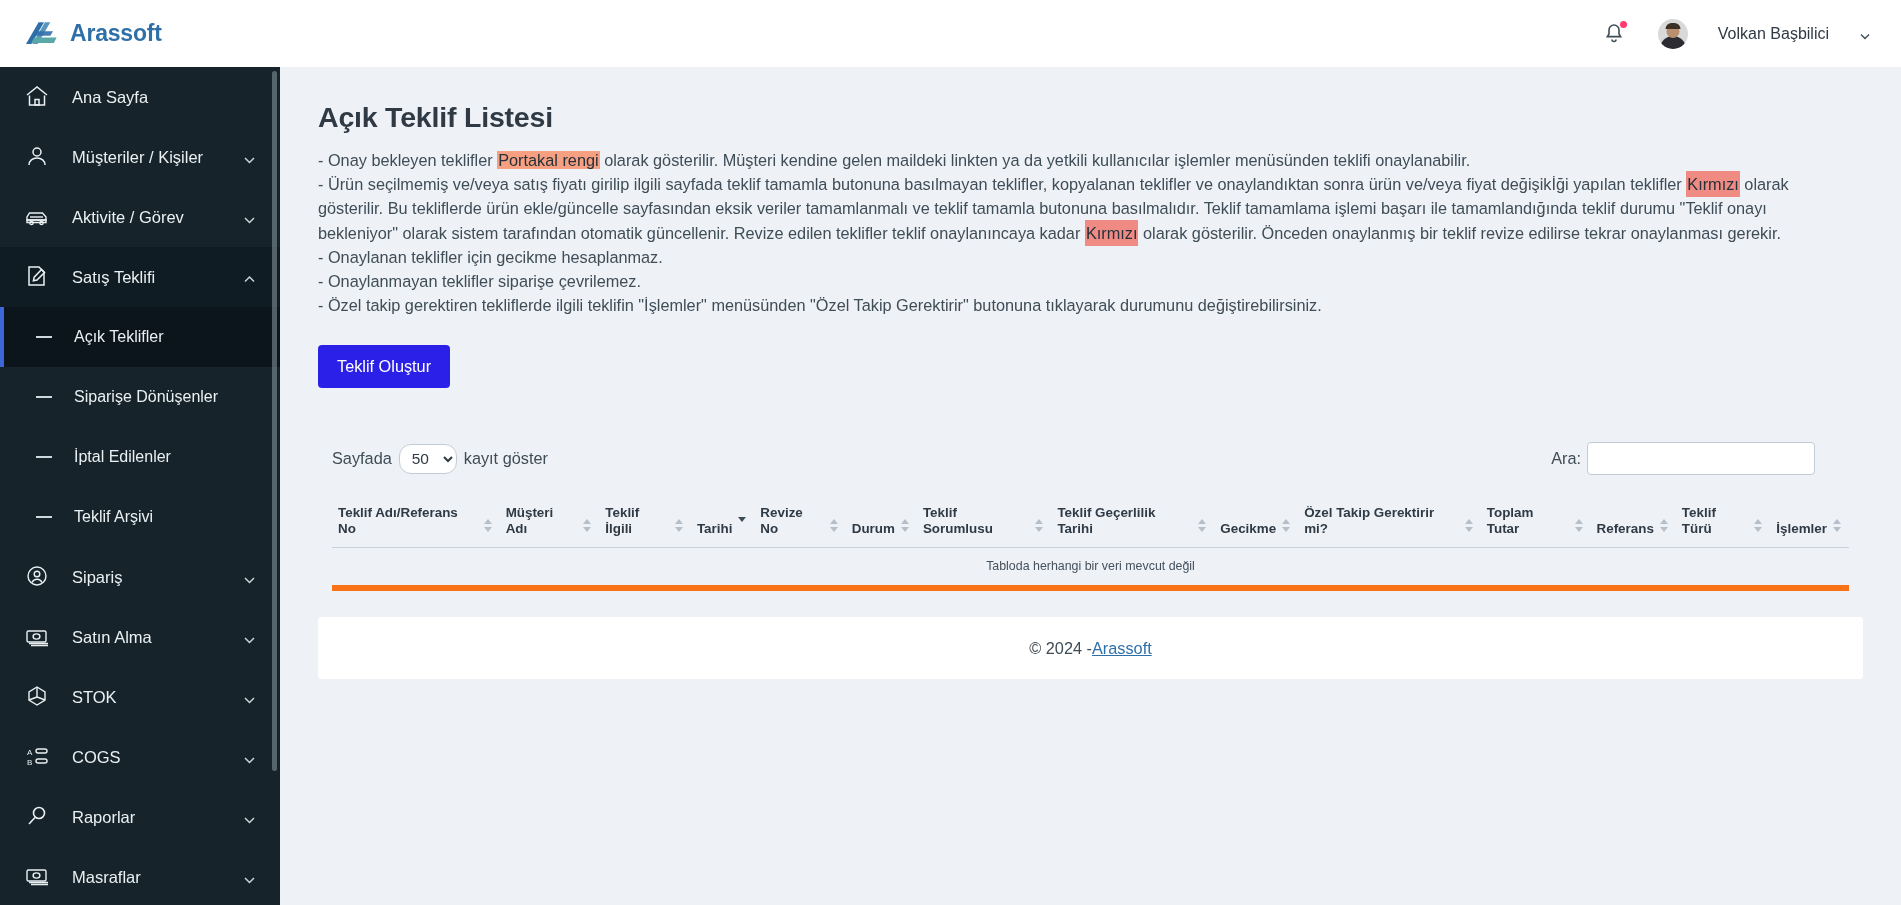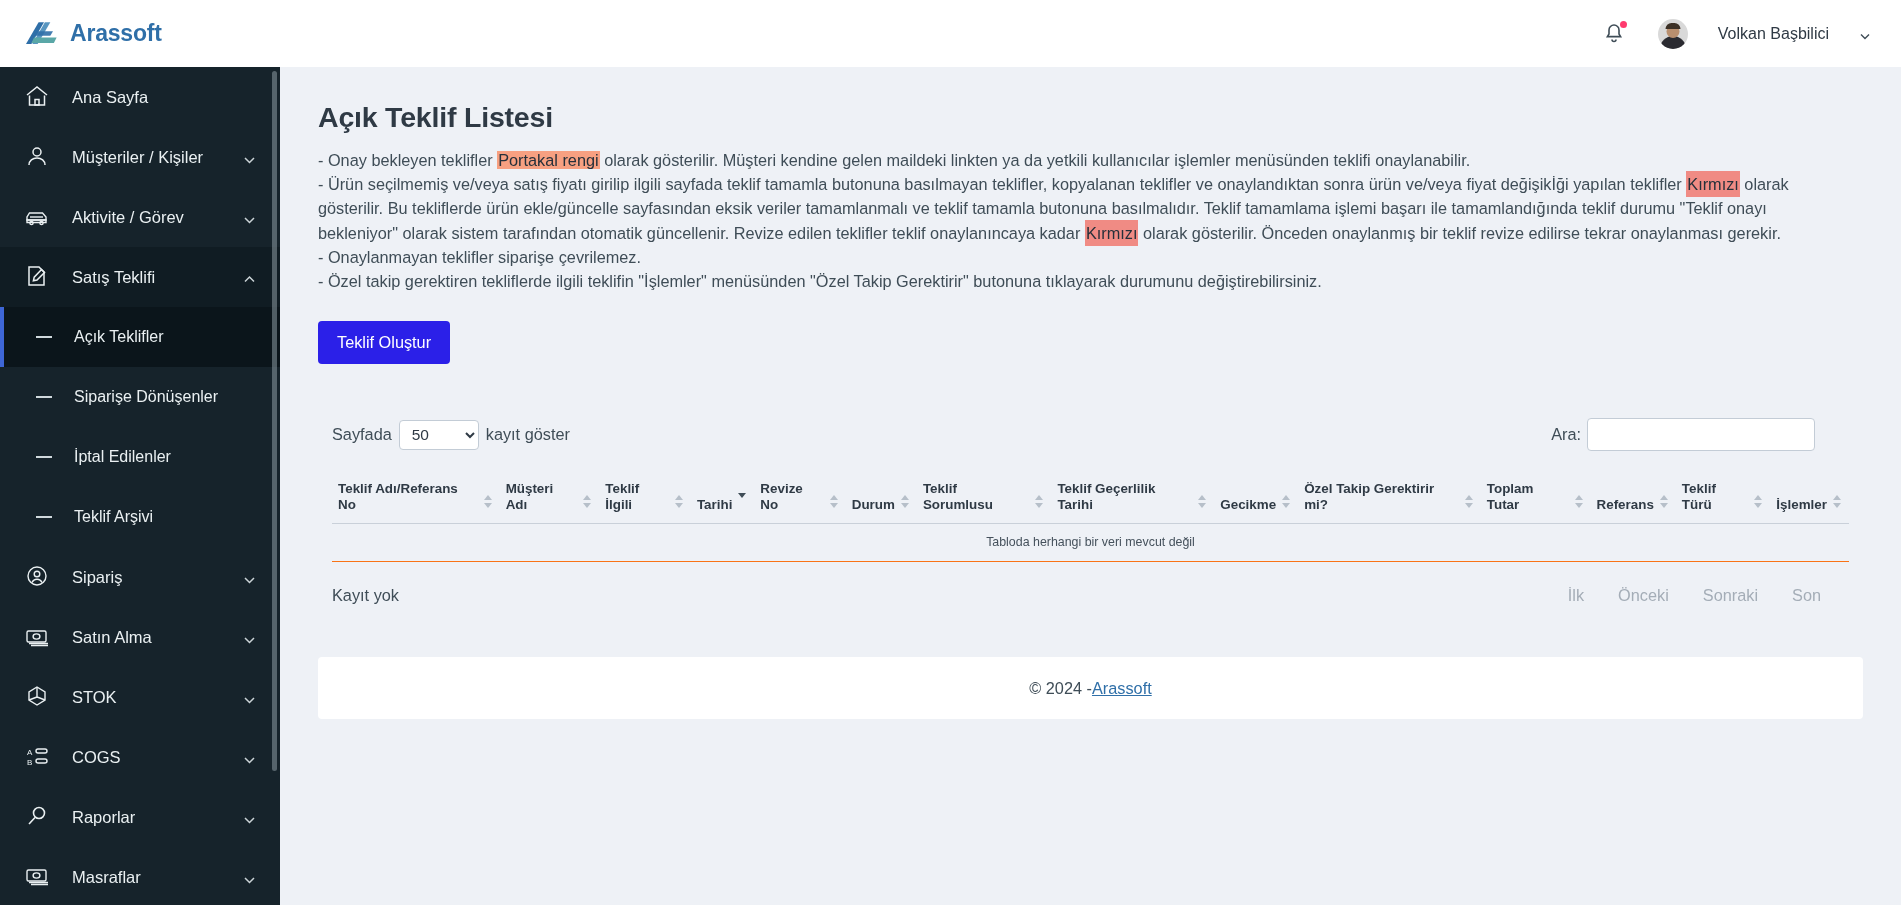--- a/index.html
+++ b/index.html
@@ -105,22 +105,22 @@
 
   .panel {
     margin: 36px 38px 0 38px; background: #eef1f6; border-radius: 4px;
     padding: 0 14px;
   }
   .panel-top {
     display: flex; align-items: center; padding: 18px 0 4px 0;
   }
   .len-label { font-size: 16.3px; color: #3f4d57; }
   .len-select {
-    margin: 0 7px; font-size: 15.5px; padding: 4px 24px 4px 8px;
-    border: 1px solid #c3ccd6; border-radius: 4px; background: #fff; color: #2f3a45;
+    margin: 0 7px; font-size: 15.5px; padding: 4px 2px 4px 8px;
+    border: 1px solid #c3ccd6; border-radius: 12px; background: #fff; color: #2f3a45;
     font-family: inherit; height: 30px;
   }
   .search-wrap { margin-left: auto; display: flex; align-items: center; gap: 6px; padding-right: 34px; }
   .search-label { font-size: 16.3px; color: #3f4d57; }
   .search-input {
     width: 228px; height: 33px; border: 1px solid #c3ccd6; border-radius: 4px;
     padding: 4px 9px; font-size: 15px; font-family: inherit; background: #fff; color: #2f3a45;
   }
 
   table.dt { width: 100%; border-collapse: collapse; margin-top: 16px; }
@@ -136,21 +136,21 @@
     display: block; width: 0; height: 0; border-left: 4.5px solid transparent;
     border-right: 4.5px solid transparent;
   }
   th .sorter i.up { border-bottom: 5px solid #b6bfc9; margin-bottom: 3px; }
   th .sorter i.down { border-top: 5px solid #b6bfc9; }
   th.sorted-desc .sorter i.down { border-top-color: #3f4d57; }
   th.sorted-desc .sorter { bottom: 14px; }
 
   td.empty-cell {
     text-align: center; font-size: 12.4px; color: #45515c; padding: 11px 0 12px 0;
-    border-bottom: 1px solid #f97316;
+    border-bottom: 6px solid #f97316;
   }
 
   .panel-bottom {
     display: flex; align-items: center; padding: 24px 0 26px 0;
   }
   .info-text { font-size: 16.3px; color: #3f4d57; }
   .pager { margin-left: auto; display: flex; gap: 34px; padding-right: 28px; }
   .pager span { font-size: 16.3px; color: #a4adb7; cursor: pointer; }
 
   .footer {
@@ -373,20 +373,21 @@
 
     <div class="scroll-thumb"></div>
   </div>
 
   <div class="main">
     <div class="card">
       <h1 class="page-title">Açık Teklif Listesi</h1>
       <div class="desc">
           <span class="ln">- Onay bekleyen teklifler <mark class="hl-orange">Portakal rengi</mark> olarak gösterilir. Müşteri kendine gelen maildeki linkten ya da yetkili kullanıcılar işlemler menüsünden teklifi onaylanabilir.</span>
           <span class="ln">- Ürün seçilmemiş ve/veya satış fiyatı girilip ilgili sayfada teklif tamamla butonuna basılmayan teklifler, kopyalanan teklifler ve onaylandıktan sonra ürün ve/veya fiyat değişikİği yapılan teklifler <mark class="hl-red">Kırmızı</mark> olarak gösterilir. Bu tekliflerde ürün ekle/güncelle sayfasından eksik veriler tamamlanmalı ve teklif tamamla butonuna basılmalıdır. Teklif tamamlama işlemi başarı ile tamamlandığında teklif durumu "Teklif onayı bekleniyor" olarak sistem tarafından otomatik güncellenir. Revize edilen teklifler teklif onaylanıncaya kadar <mark class="hl-red">Kırmızı</mark> olarak gösterilir. Önceden onaylanmış bir teklif revize edilirse tekrar onaylanması gerekir.</span>
+          <span class="ln">- Onaylanan teklifler için gecikme hesaplanmaz.</span>
           <span class="ln">- Onaylanmayan teklifler siparişe çevrilemez.</span>
           <span class="ln">- Özel takip gerektiren tekliflerde ilgili teklifin "İşlemler" menüsünden "Özel Takip Gerektirir" butonuna tıklayarak durumunu değiştirebilirsiniz.</span>
         </div>
       <button class="btn-primary">Teklif Oluştur</button>
     </div>
 
     <div class="panel">
       <div class="panel-top">
         <span class="len-label">Sayfada</span>
         <select class="len-select"><option value="10">10</option><option value="25">25</option><option value="50" selected="">50</option><option value="100">100</option></select>
@@ -457,29 +458,20 @@
                 </span></th>
             </tr>
         </thead>
         <tbody>
           <tr>
             <td class="empty-cell" colspan="14">Tabloda herhangi bir veri mevcut değil</td>
           </tr>
         </tbody>
       </table>
 
-      <div class="panel-bottom">
-        <span class="info-text">Kayıt yok</span>
-        <div class="pager">
-          <span>İlk</span>
-          <span>Önceki</span>
-          <span>Sonraki</span>
-          <span>Son</span>
-        </div>
-      </div>
     </div>
 
     <div class="footer">
       <span>© 2024 - </span>
       <a href="#">Arassoft</a>
     </div>
   </div>
 </div>
 
 </body></html>

